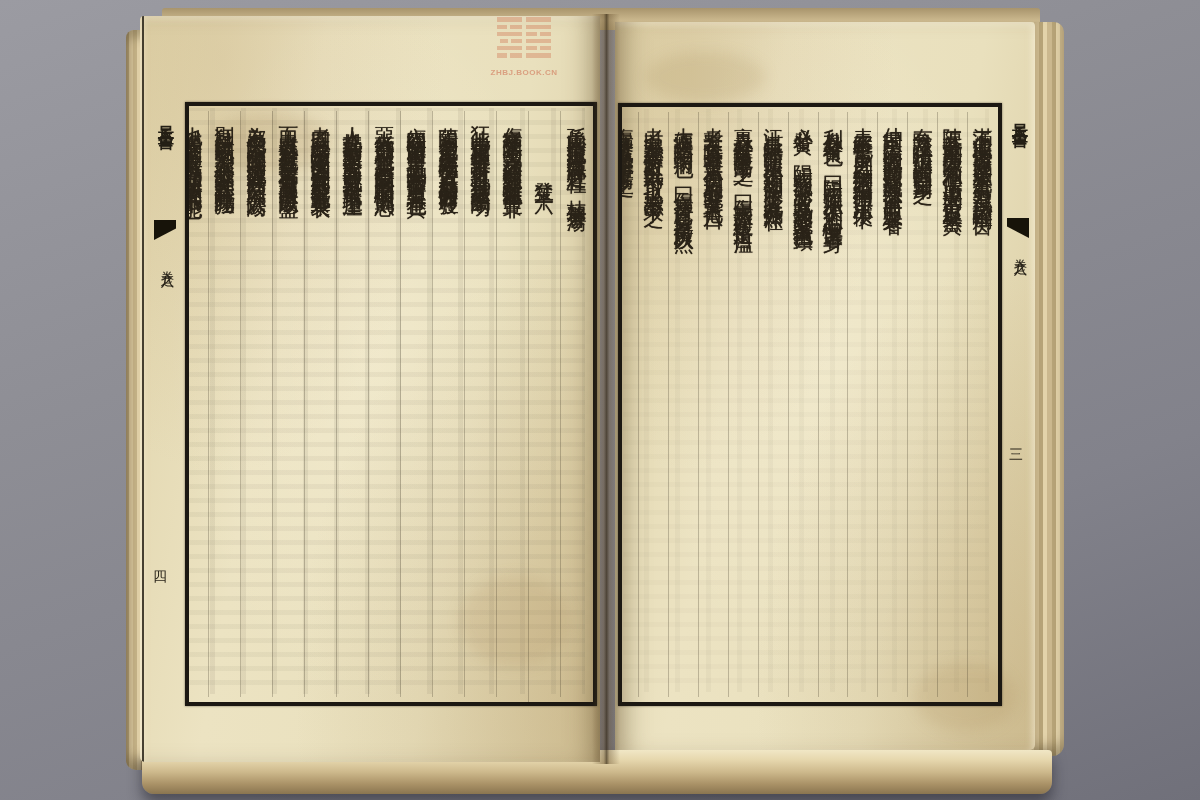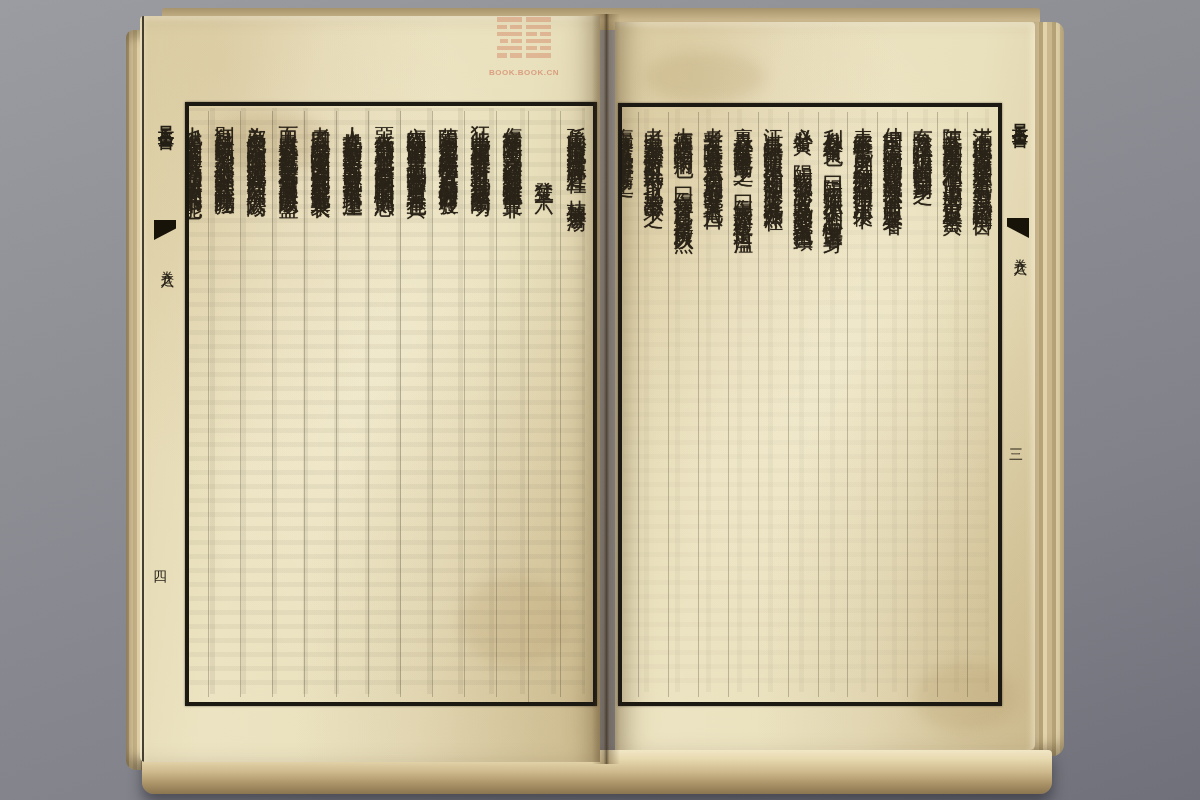--- a/index.html
+++ b/index.html
@@ -169,17 +169,17 @@
             <rect x="15" y="23" width="11" height="4"></rect>
           <rect x="30" y="23" width="25" height="4"></rect>
           <rect x="1" y="30" width="25" height="4"></rect>
             <rect x="30" y="30" width="11" height="4"></rect>
           <rect x="44" y="30" width="11" height="4"></rect>
           <rect x="1" y="37" width="10" height="5"></rect>
             <rect x="14" y="37" width="12" height="5"></rect>
           <rect x="30" y="37" width="25" height="5"></rect>
         </g>
       </svg>
-      <div class="wm-url">BOOK.BOOK.CN</div>
+      <div class="wm-url">ZHBJ.BOOK.CN</div>
     </div>
 
   </div>
 </div>
 
 </body></html>

